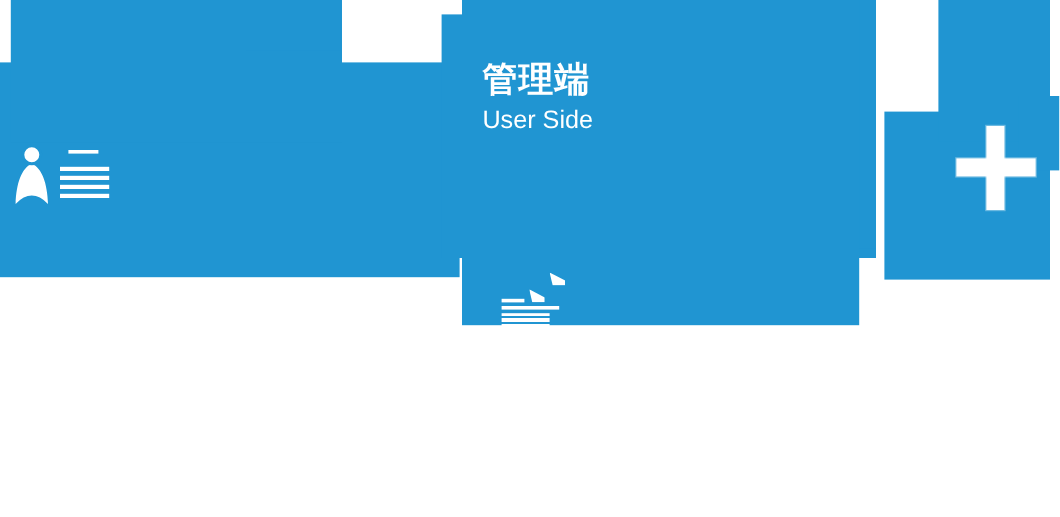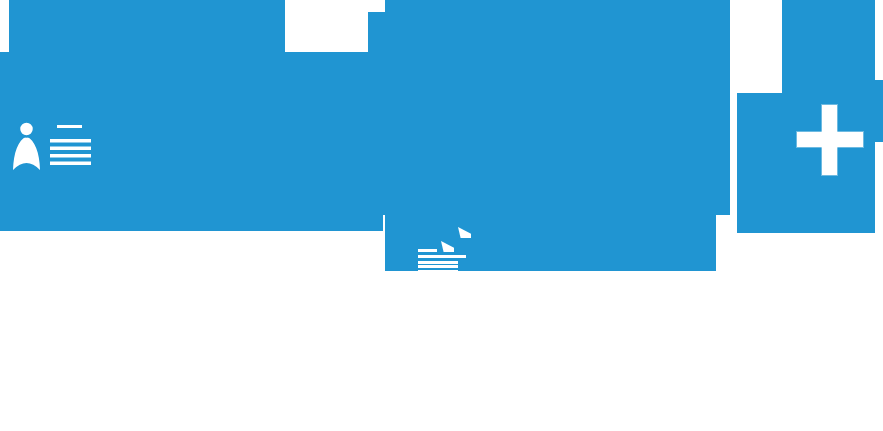--- a/index.html
+++ b/index.html
@@ -69,20 +69,24 @@
       <path d="M5 54 C5.5 37 10 24 18.5 20.5 C27 24 31.5 37 32 54 Q18.5 40 5 54 Z" fill="#ffffff"></path>
       <circle cx="18.5" cy="13" r="7.5" fill="#ffffff" stroke="#2095d2" stroke-width="2.5"></circle>
       <rect x="49" y="9" width="25" height="3" fill="#ffffff"></rect>
       <rect x="42" y="23" width="41" height="3.5" fill="#ffffff"></rect>
       <rect x="42" y="30.5" width="41" height="3.5" fill="#ffffff"></rect>
       <rect x="42" y="38" width="41" height="3.5" fill="#ffffff"></rect>
       <rect x="42" y="45.5" width="41" height="3.5" fill="#ffffff"></rect>
     </svg>
   </div>
 
+  <div class="label-block">
+    <div class="label-cn">管理端</div>
+    <div class="label-en">User Side</div>
+  </div>
 
   <div class="doc-icon">
     <div class="doc-fold back"></div>
     <div class="doc-fold front"></div>
     <div class="doc-line a"></div>
     <div class="doc-line b"></div>
     <div class="doc-lines"></div>
   </div>
 
   <div class="plus-icon">

